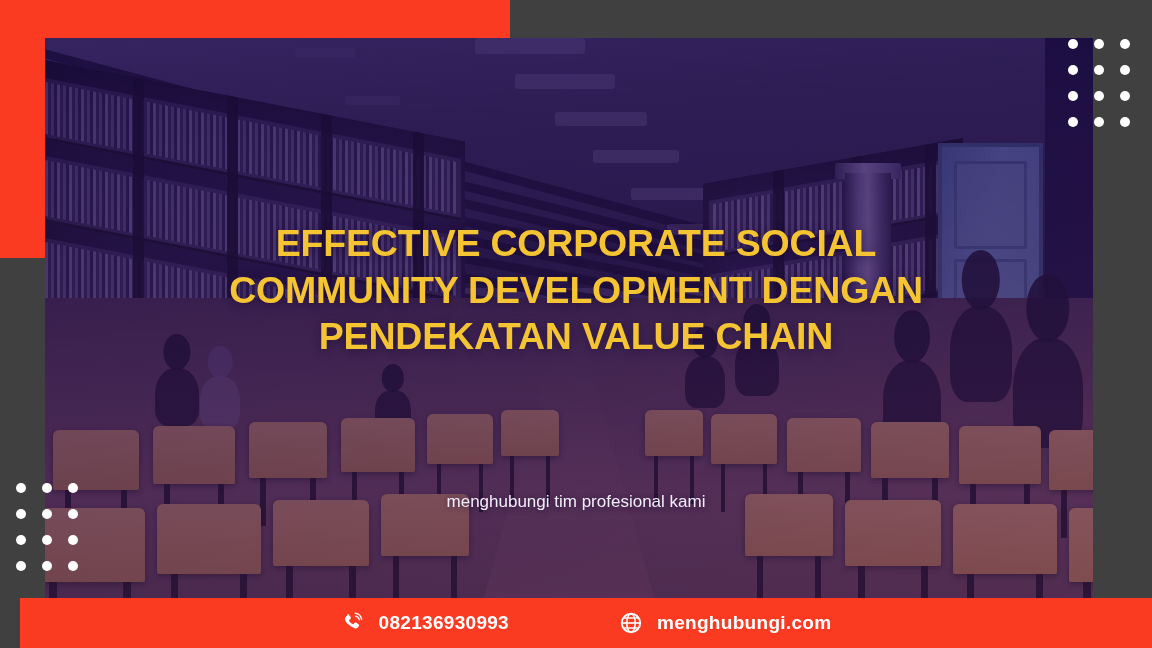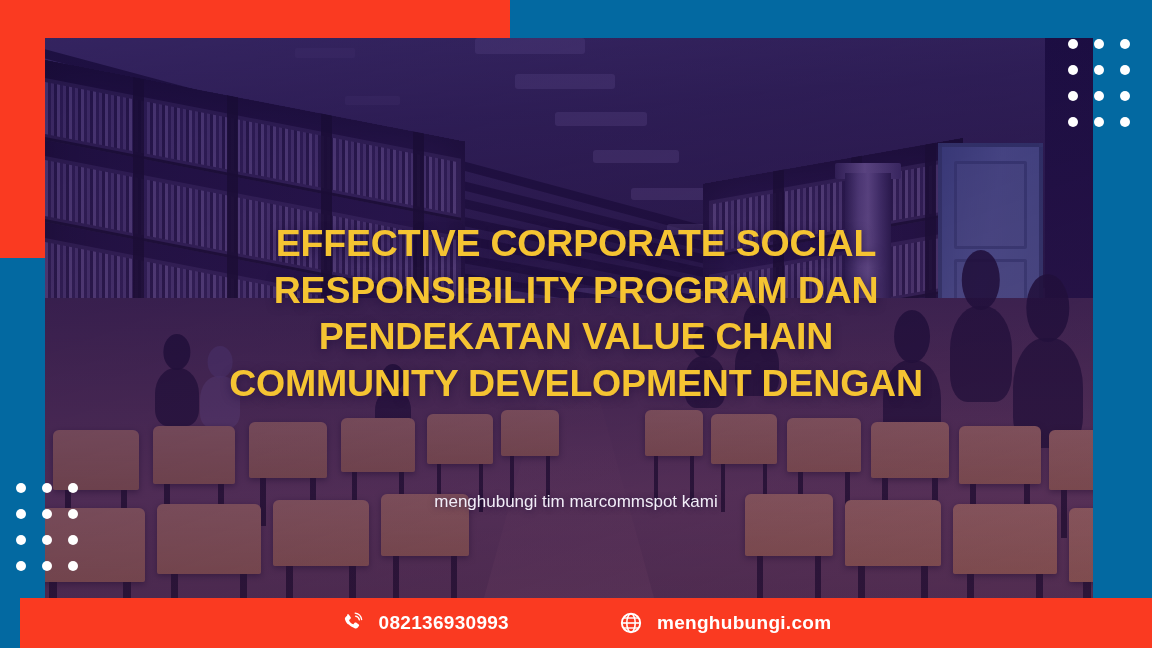--- a/index.html
+++ b/index.html
@@ -2,21 +2,21 @@
 <html><head>
 <meta charset="utf-8">
 <style>
   * { margin:0; padding:0; box-sizing:border-box; }
   html,body { width:1152px; height:648px; overflow:hidden; }
   body {
     font-family:"Liberation Sans", sans-serif;
     background:#1d0f4e;
     position:relative;
   }
-  .poster { position:absolute; inset:0; background:#0369a1; overflow:hidden; }
+  .poster { position:absolute; inset:0; background:#404040; overflow:hidden; }
 
   
   .red-top-block{
     position:absolute; left:0; top:0; width:510px; height:38px;
     background:#fa3a21;
   }
   .red-left-block{
     position:absolute; left:0; top:0; width:45px; height:258px;
     background:#fa3a21;
   }
@@ -362,28 +362,27 @@
       <span></span>
       <span></span>
     <span></span>
       <span></span>
       <span></span>
   </div>
 
   <div class="content">
     <div class="headline">
       <div>EFFECTIVE CORPORATE SOCIAL</div>
-      <div>RESPONSIBILITY PROGRAM DAN</div>
+      <div>COMMUNITY DEVELOPMENT DENGAN</div>
       <div>PENDEKATAN VALUE CHAIN</div>
-      <div>COMMUNITY DEVELOPMENT DENGAN</div>
     </div>
   </div>
 
   <div class="subtitle">
-    <div>menghubungi tim marcommspot kami</div>
+    <div>menghubungi tim profesional kami</div>
   </div>
 
   <div class="bottom-bar">
     <div class="contact">
       <span>
         <svg width="24" height="24" viewBox="0 0 24 24" fill="none">
           <path d="M6.2 3.4c.5-.4 1.2-.3 1.6.2l1.9 2.6c.3.5.2 1.1-.2 1.5l-1.1 1c-.3.3-.4.7-.2 1 .7 1.4 2 2.7 3.4 3.4.4.2.8.1 1-.2l1-1.1c.4-.4 1-.5 1.5-.2l2.6 1.9c.5.4.6 1.1.2 1.6l-1.3 1.6c-.6.7-1.6 1-2.5.7-2.5-.8-4.6-2.1-6.3-3.8C6.1 13 4.8 10.9 4 8.4c-.3-.9 0-1.9.7-2.5l1.5-1.3z" fill="#fff"></path>
           <path d="M14.6 5.1c1.9.4 3.4 1.9 3.8 3.8" stroke="#fff" stroke-width="1.4" stroke-linecap="round" fill="none"></path>
           <path d="M14.2 2.1c3.3.5 5.9 3.1 6.4 6.4" stroke="#fff" stroke-width="1.4" stroke-linecap="round" fill="none"></path>
         </svg>

